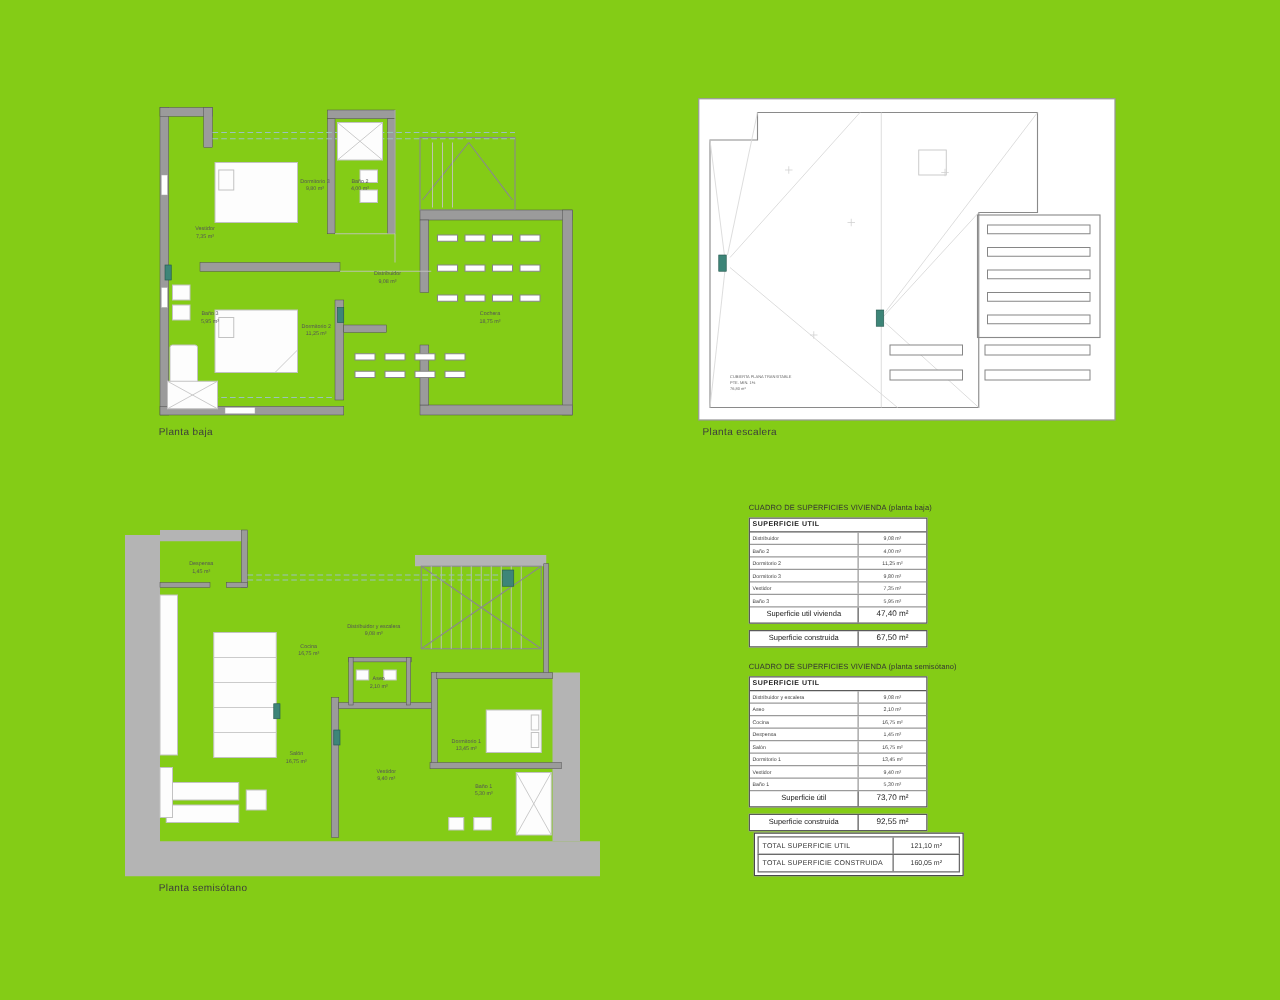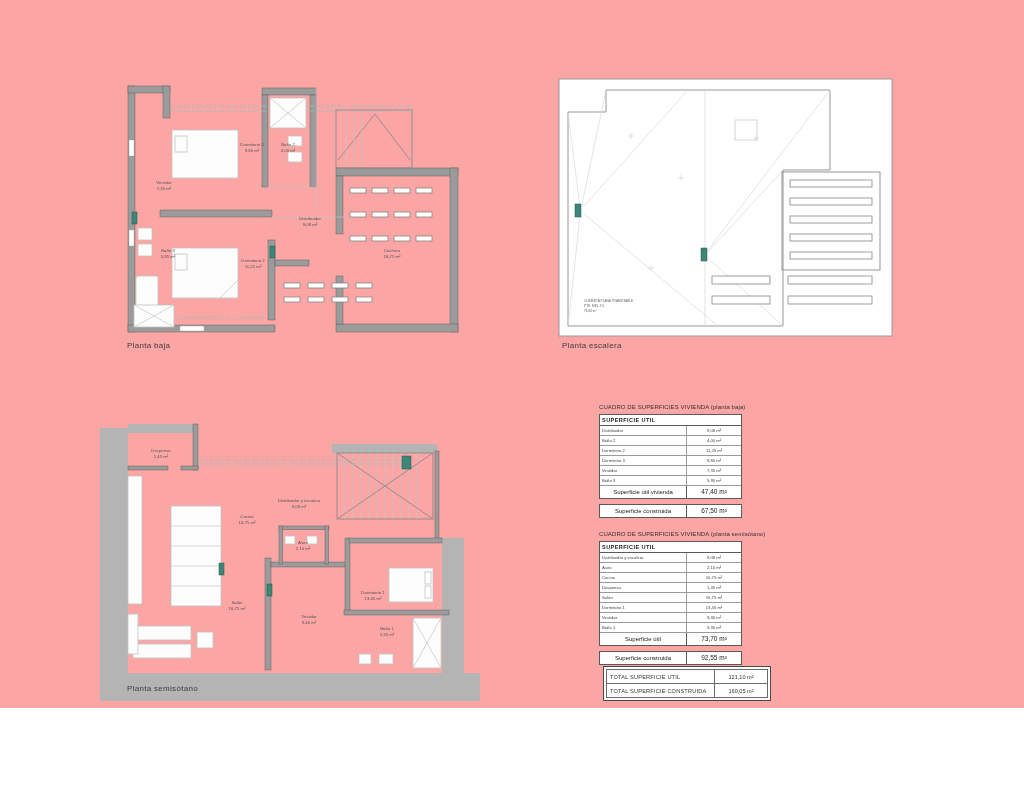--- a/index.html
+++ b/index.html
@@ -1,16 +1,16 @@
 <!DOCTYPE html>
 <html><head>
 <meta charset="utf-8">
 <style>
   html,body{margin:0;padding:0;background:#fff;}
-  #canvas{position:relative;width:1024px;height:708px;background:#fca5a5;
+  #canvas{position:relative;width:1024px;height:800px;background:#84cc16;
           font-family:"Liberation Sans",sans-serif;overflow:hidden;color:#2e2e2e;}
   .plan-svg{position:absolute;}
   .plan-title{position:absolute;font-size:8px;color:#3c3c3c;letter-spacing:.3px;}
   
   .cuadro{position:absolute;width:143px;}
   .cuadro-title{font-size:6px;color:#333;margin-bottom:4px;white-space:nowrap;letter-spacing:.1px;}
   .tbl{border:1px solid #5a5a5a;background:#fff;}
   .tbl-head{font-size:5.6px;font-weight:bold;padding:2px 2px 1.5px 2px;border-bottom:1px solid #5a5a5a;letter-spacing:.4px;color:#222;}
   .trow{display:flex;align-items:stretch;height:9px;border-bottom:1px solid #9a9a9a;}
   .trow .lbl{flex:1;font-size:4.2px;padding-left:2px;color:#444;display:flex;align-items:center;}
@@ -291,21 +291,21 @@
       <text class="room-label" x="140" y="186">Salón</text>
       <text class="room-label" x="140" y="192">16,75 m²</text>
       <text class="room-label" x="212" y="200">Vestidor</text>
       <text class="room-label" x="212" y="206">9,40 m²</text>
       <text class="room-label" x="276" y="176">Dormitorio 1</text>
       <text class="room-label" x="276" y="182">13,45 m²</text>
       <text class="room-label" x="290" y="212">Baño 1</text>
       <text class="room-label" x="290" y="218">5,30 m²</text>
     </g>
   </svg>
-  <div class="plan-title" style="left:127px;top:684px">Planta semisótano</div>
+  <div class="plan-title" style="left:127px;top:706px">Planta semisótano</div>
 
   <div class="cuadro" style="left:599px;top:404px">
     <div class="cuadro-title">CUADRO DE SUPERFICIES VIVIENDA (planta baja)</div>
     <div class="tbl">
       <div class="tbl-head">SUPERFICIE  UTIL</div>
       <div class="trow">
           <span class="lbl">Distribuidor</span>
           <span class="val">9,08 m²</span>
         </div>
       <div class="trow">

